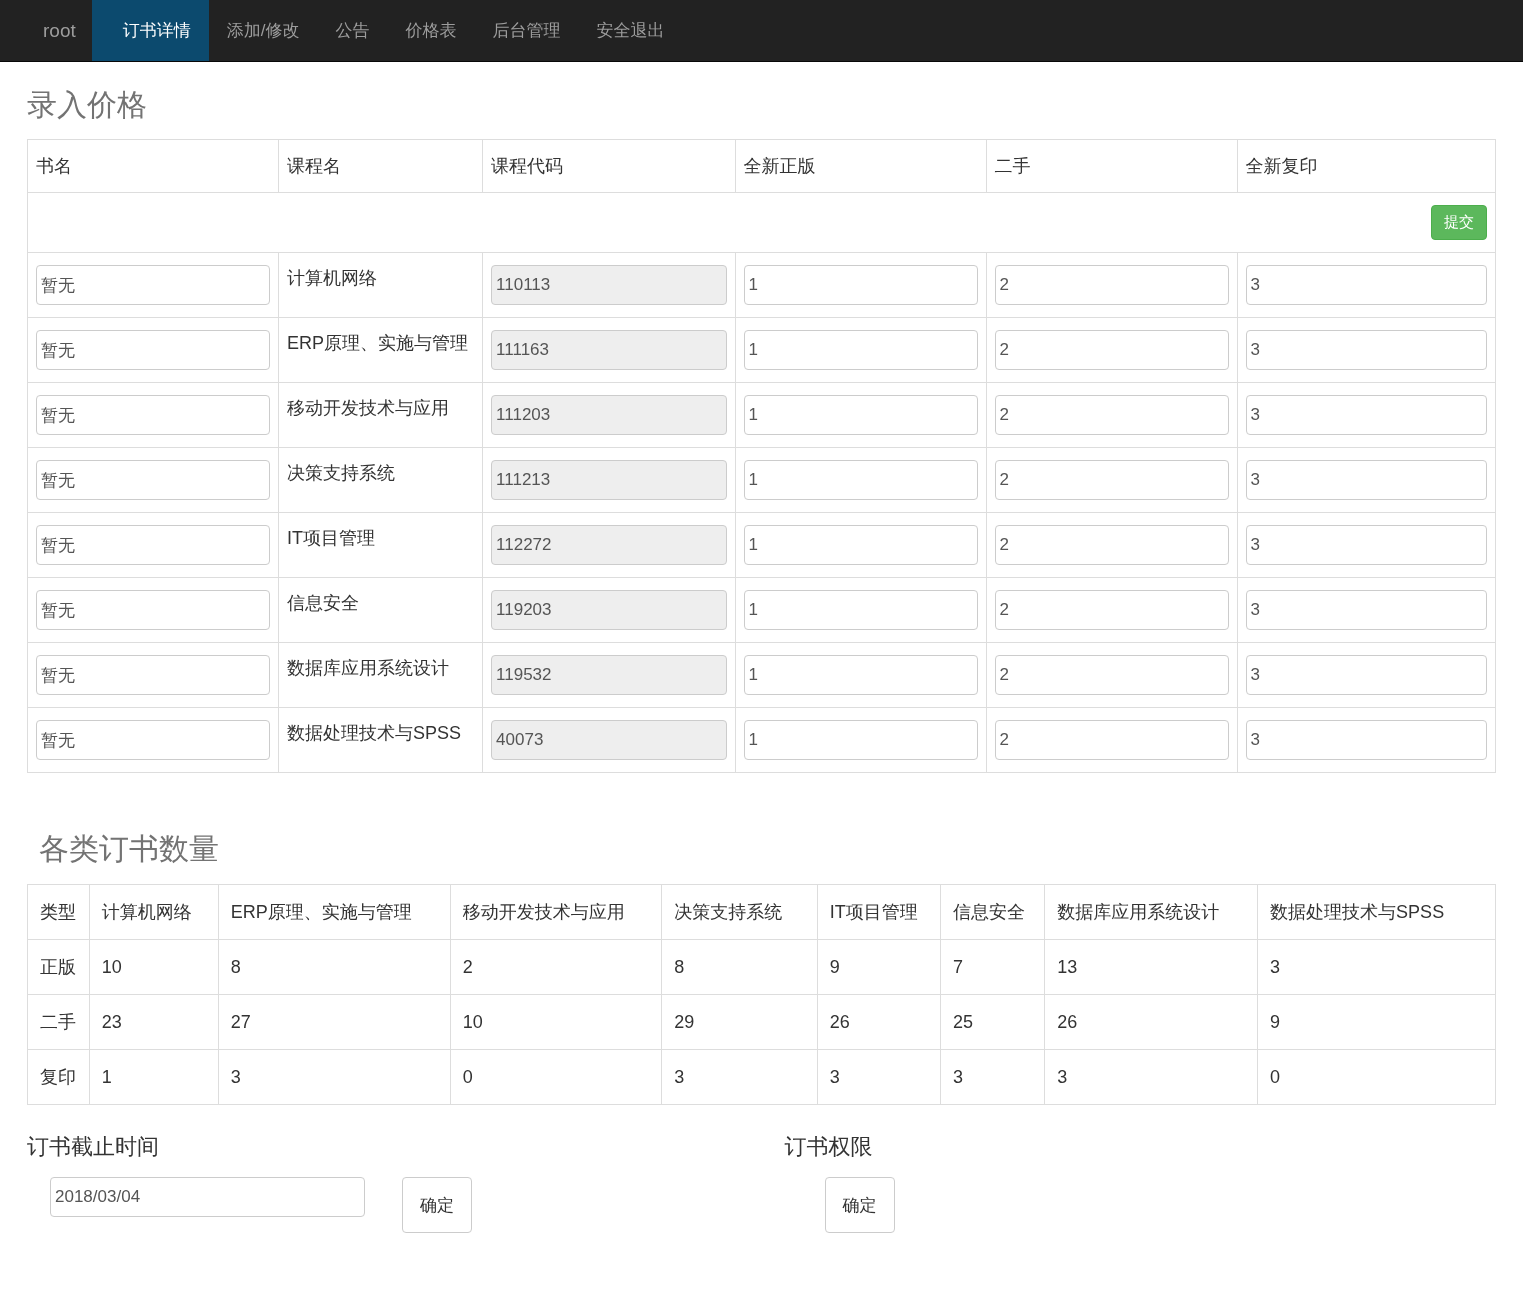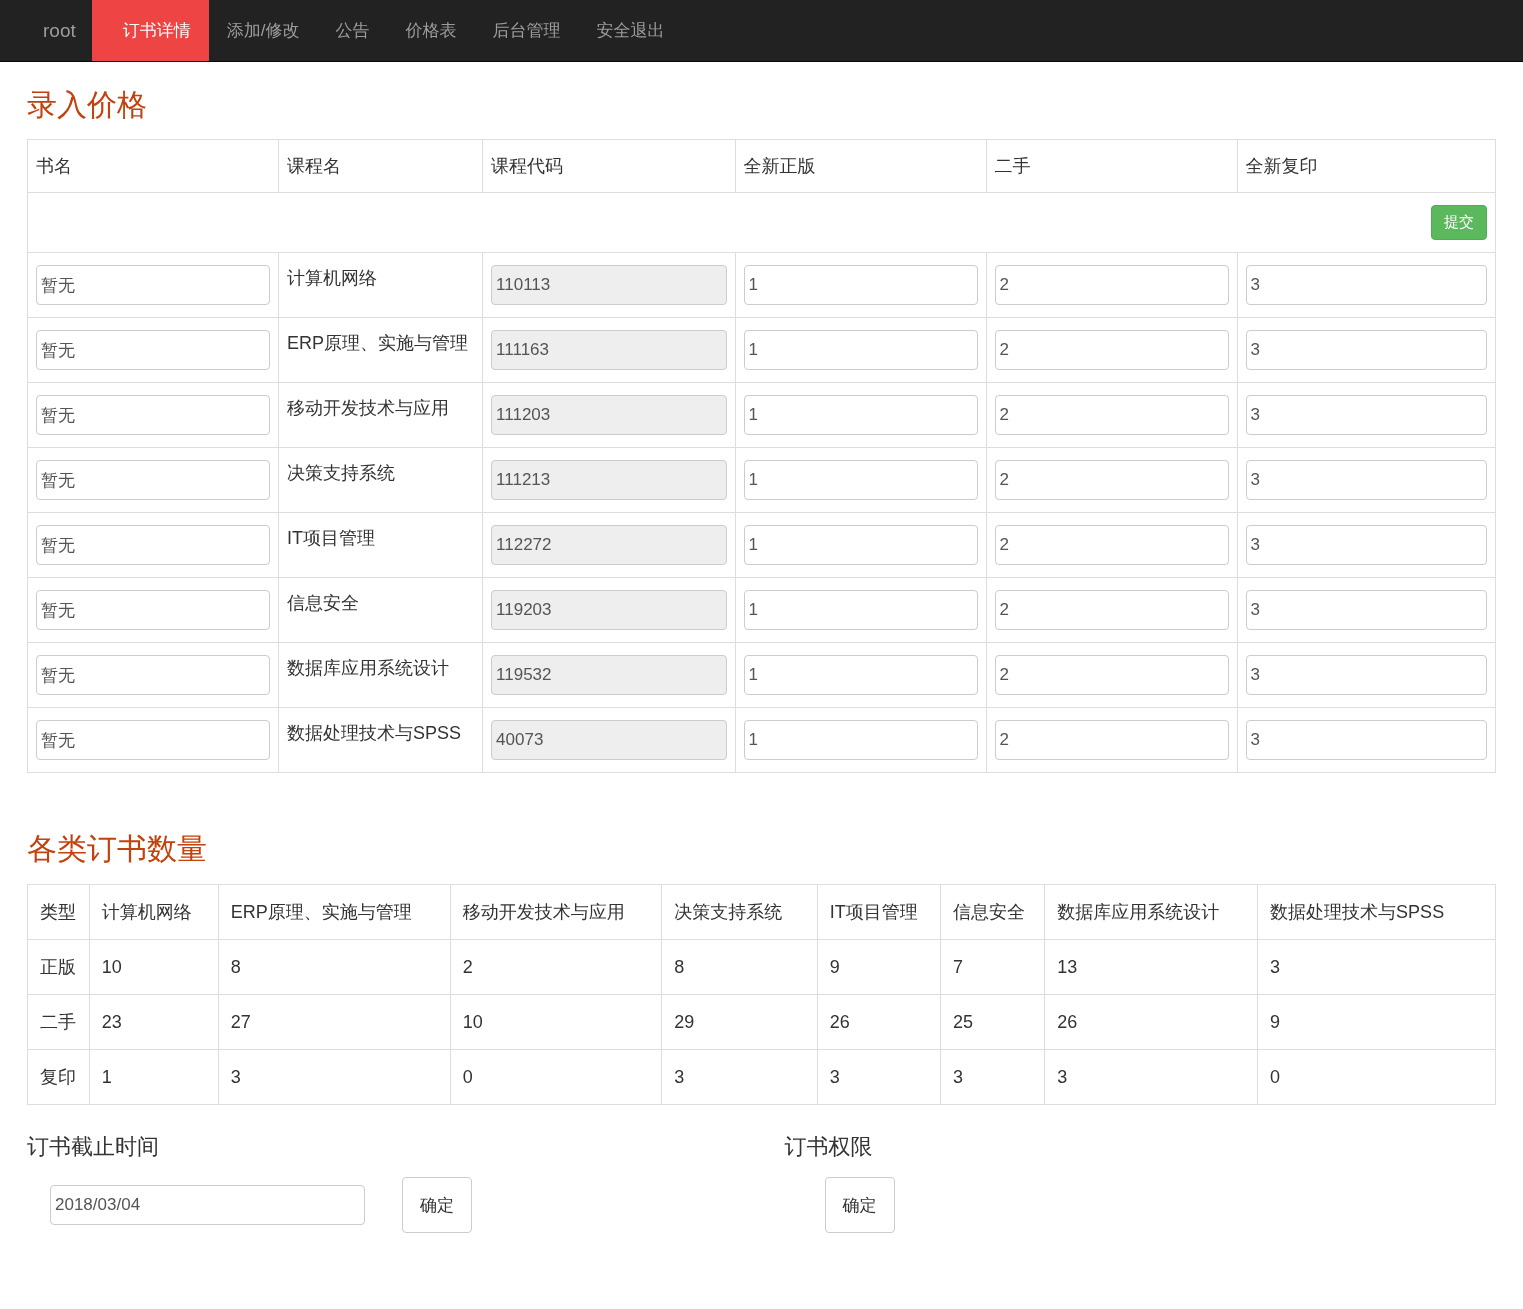--- a/index.html
+++ b/index.html
@@ -21,28 +21,28 @@
   }
   .navbar a {
     display: flex;
     align-items: center;
     text-decoration: none;
     color: #9d9d9d;
     padding: 0 18px;
     font-size: 17px;
   }
   .navbar a.brand { font-size: 19px; padding: 0 16px; }
-  .navbar a.active { background: #ef4444; color: #fff; padding-left: 31px; }
+  .navbar a.active { background: #0c4a6e; color: #fff; padding-left: 31px; }
 
   
   .container { padding: 0 27px 30px 27px; }
 
-  h2 { font-weight: 400; font-size: 30px; color: #c2410c; }
+  h2 { font-weight: 400; font-size: 30px; color: #737373; }
   .h2-price { margin: 23px 0 13px; }
-  .h2-qty   { margin: 56px 0 14px; }
+  .h2-qty   { margin: 56px 12px 14px; }
   .h2-ctrl  { margin: 50px 0 0; }
   h3 { font-weight: 400; font-size: 22px; color: #333; margin: 0; }
 
   
   table { width: 100%; border-collapse: collapse; table-layout: fixed; }
   th, td {
     border: 1px solid #ddd;
     text-align: left;
     vertical-align: top;
     font-size: 18px;
@@ -91,21 +91,21 @@
     cursor: pointer;
     font-family: inherit;
     flex: 0 0 auto;
   }
 
   
   .control-row { display: flex; }
   .control-col { width: 50%; }
   .control-col.right { padding-left: 23px; }
   .control-col h3 { margin-top: 27px; }
-  .form-line { display: flex; align-items: center; margin-top: 15px; }
+  .form-line { display: flex; margin-top: 15px; }
   .form-line.indent { margin-left: 23px; }
   .deadline-input { width: 315px; flex: 0 0 auto; }
   .gap-37 { margin-left: 37px; }
   .gap-40 { margin-left: 40px; }
   .select-wrap { position: relative; width: 317px; flex: 0 0 auto; }
   .select-wrap select { appearance: none; -webkit-appearance: none; padding: 8px 20px; }
   .select-wrap::after {
     content: "▼";
     position: absolute;
     right: 14px;

